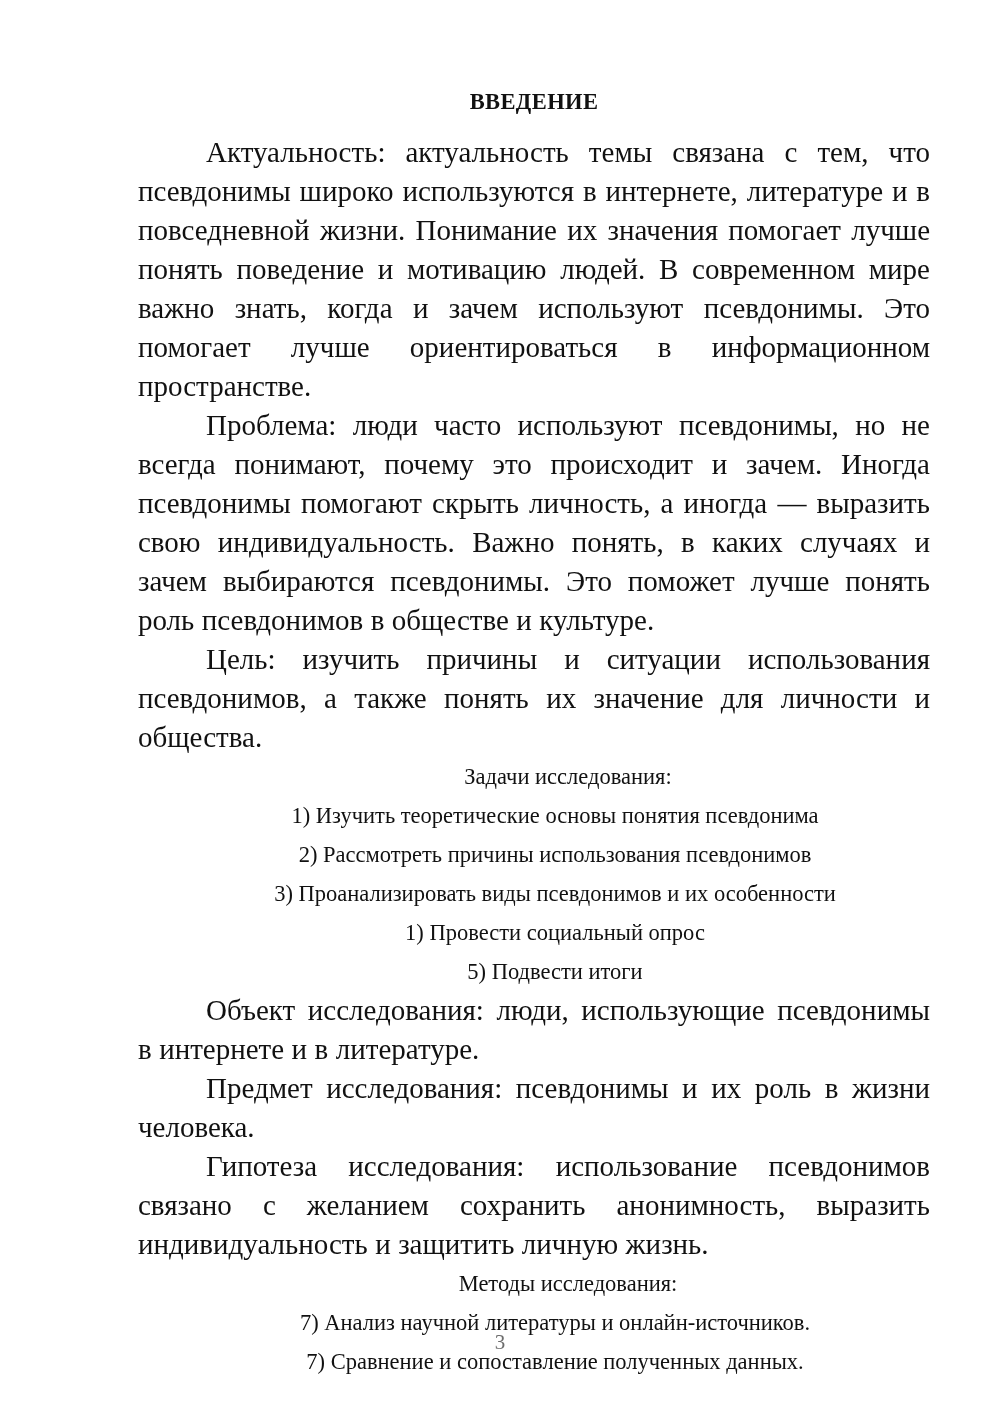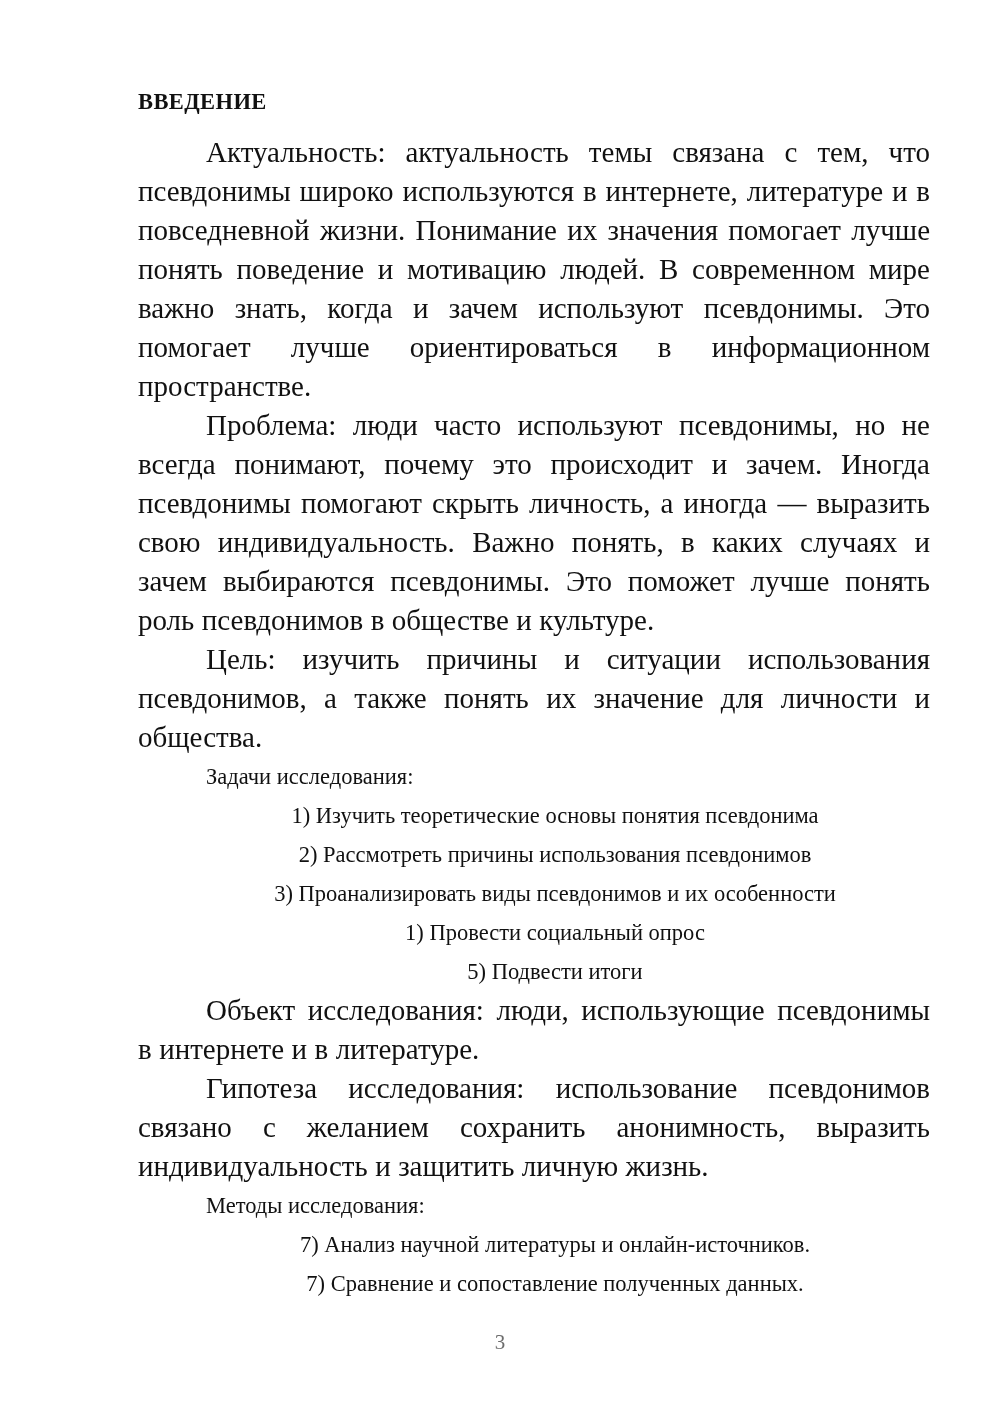--- a/index.html
+++ b/index.html
@@ -29,20 +29,21 @@
   .content {
     position: absolute;
     left: 138px;
     top: 88px;
     width: 792px;
   }
 
   .doc-title {
     font-size: 22.5px;
     font-weight: bold;
+    text-align: center;
     letter-spacing: 0.4px;
     margin: 0 0 17px 0;
     line-height: 1.25;
   }
 
   .para {
     font-size: 29px;
     line-height: 39px;
     text-align: justify;
     text-justify: inter-word;
@@ -50,21 +51,21 @@
     text-indent: 68px;
     hyphens: none;
     word-spacing: 0.2px;
   }
 
   .subhead {
     font-size: 22.5px;
     line-height: 39px;
     margin: 0;
     text-indent: 68px;
-    text-align: left;
+    text-align: center;
   }
 
   .list-item {
     font-size: 22.5px;
     line-height: 39px;
     margin: 0;
     text-indent: 42px;
     text-align: center;
   }
 
@@ -97,20 +98,21 @@
     <p class="subhead">Задачи исследования:</p>
 
     <p class="list-item">1) Изучить теоретические основы понятия псевдонима</p>
     <p class="list-item">2) Рассмотреть причины использования псевдонимов</p>
     <p class="list-item">3) Проанализировать виды псевдонимов и их особенности</p>
     <p class="list-item">1) Провести социальный опрос</p>
     <p class="list-item">5) Подвести итоги</p>
 
     <p class="para">Объект исследования: люди, использующие псевдонимы в интернете и в литературе.</p>
 
+    <p class="para">Предмет исследования: псевдонимы и их роль в жизни человека.</p>
 
     <p class="para">Гипотеза исследования: использование псевдонимов связано с желанием сохранить анонимность, выразить индивидуальность и защитить личную жизнь.</p>
 
     <p class="subhead">Методы исследования:</p>
 
     <p class="list-item">7) Анализ научной литературы и онлайн-источников.</p>
     <p class="list-item">7) Сравнение и сопоставление полученных данных.</p>
 
   </div>
 

